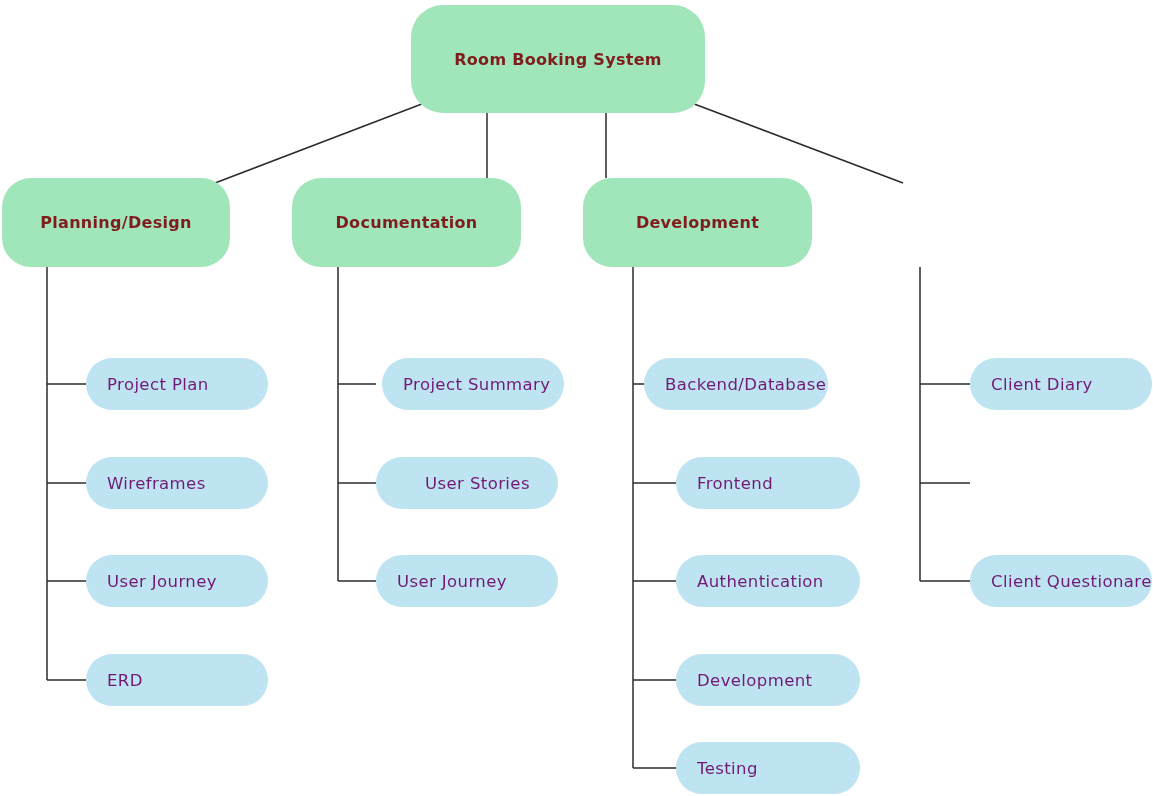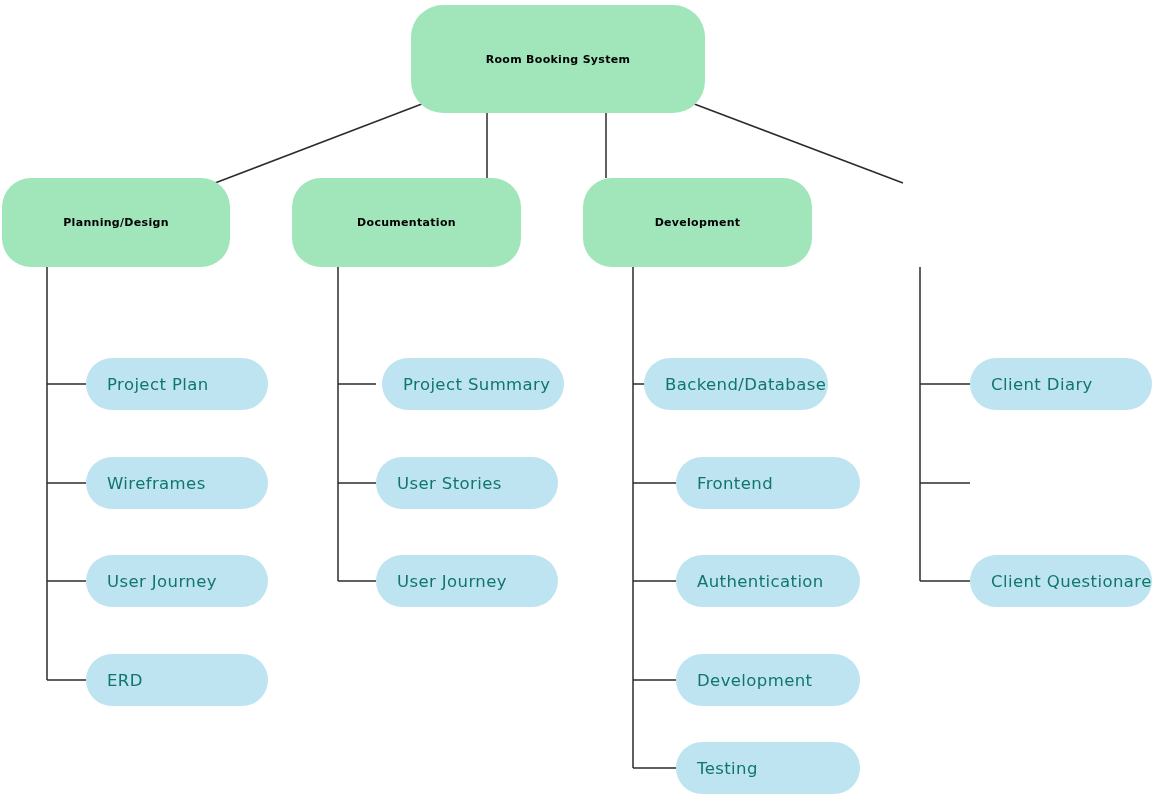--- a/index.html
+++ b/index.html
@@ -19,38 +19,38 @@
   }
   .node {
     position: absolute;
     box-sizing: border-box;
     display: flex;
     align-items: center;
   }
   .parent-node {
     border-radius: 29px;
     justify-content: center;
-    font-size: 11px;
+    font-size: 16px;
     font-weight: 600;
     letter-spacing: 0.3px;
-    color: #000000;
+    color: #7f1d1d;
   }
   .root-node {
     left: 411px; top: 5px;
     width: 294px; height: 108px;
     border-radius: 32px;
   }
   .child-node {
     border-radius: 26px;
     width: 182px; height: 52px;
     padding-left: 21px;
     font-size: 16.5px;
     font-weight: 400;
     letter-spacing: 0.4px;
-    color: #0f766e;
+    color: #701a75;
     white-space: nowrap;
   }
 </style>
 </head>
 <body>
 
 <div id="canvas">
 
   <svg id="connectors" viewBox="0 0 1153 796" xmlns="http://www.w3.org/2000/svg">
     <g stroke="#2b2b2b" stroke-width="1.5" fill="none">
@@ -111,21 +111,21 @@
   <div class="node child-node" style="background:#bee3f1; left:86px; top:555px;">
     <span>User Journey</span>
   </div>
   <div class="node child-node" style="background:#bee3f1; left:86px; top:654px;">
     <span>ERD</span>
   </div>
 
   <div class="node child-node" style="background:#bee3f1; left:382px; top:358px;">
     <span>Project Summary</span>
   </div>
-  <div class="node child-node" style="background:#bee3f1; left:376px; top:457px;">
+  <div class="node child-node" style="background:#bee3f1; left:376px; top:457px;justify-content:center;">
     <span>User Stories</span>
   </div>
   <div class="node child-node" style="background:#bee3f1; left:376px; top:555px;">
     <span>User Journey</span>
   </div>
 
   <div class="node child-node" style="background:#bee3f1; left:644px; top:358px; width:184px;">
     <span>Backend/Database</span>
   </div>
   <div class="node child-node" style="background:#bee3f1; left:676px; top:457px; width:184px;">

